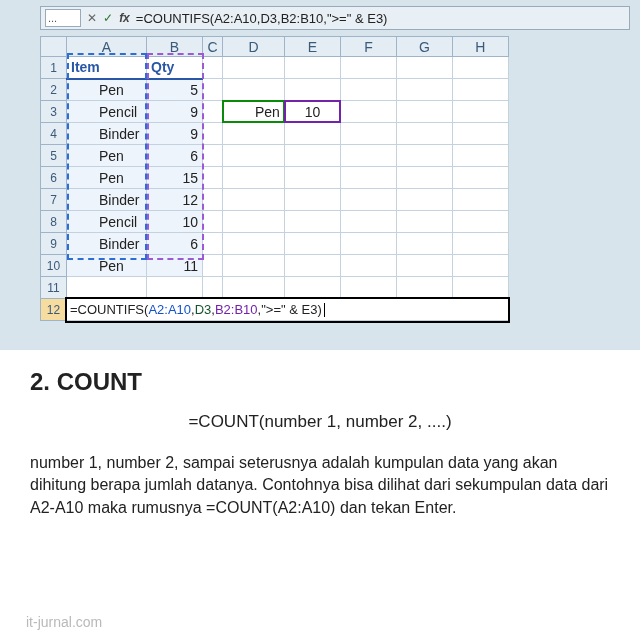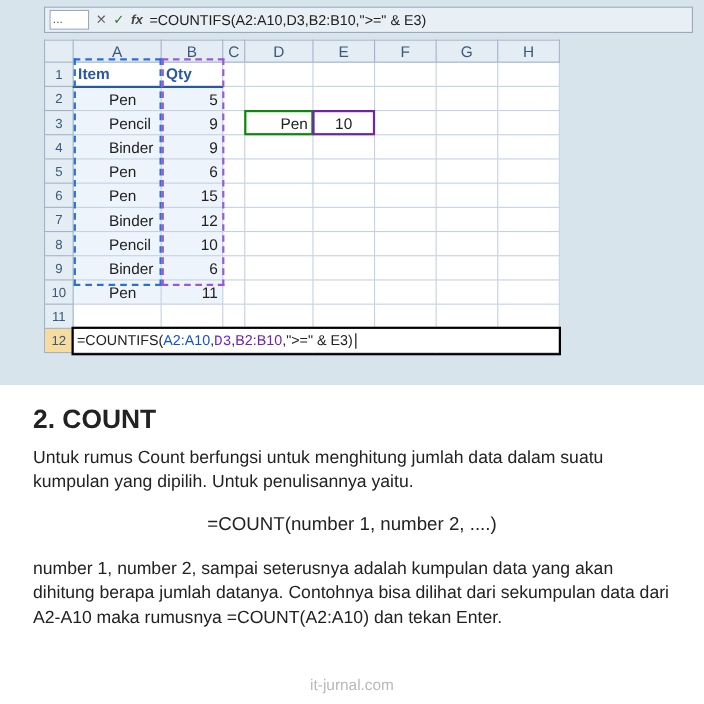--- a/index.html
+++ b/index.html
@@ -17,34 +17,34 @@
   .grid th { background: #e4ecf4; border: 1px solid #9fb4c9; font-weight: normal; color: #3a5a7a; padding: 0; height: 20px; }
   .grid th.colhead { width: 56px; }
   .grid th.colhead.wide { width: 80px; }
   .grid th.rowhead { width: 26px; font-size: 12px; }
   .grid td { border: 1px solid #c4d2e0; height: 22px; padding: 0 4px; font-size: 14px; text-align: right; color:#222; }
   .grid td.txt { text-align: left; padding-left: 32px; }
   .grid td.hdr { color: #2956a6; font-weight: bold; text-align: left; border-bottom: 2px solid #2956a6; }
   .grid td.sel-blue { background: #eef4fb; }
   .grid td.editing { background: #fff; outline: 2px solid #000; text-align: left; font-size: 13px; padding: 0 3px; white-space: nowrap; }
   .grid td.editing .c-blue { color: #1452cc; }
-  .grid td.editing .c-green { color: #6d28d9; font-family: Liberation Mono, monospace; }
+  .grid td.editing .c-green { color: #14532d; }
   .grid td.editing .c-purple { color: #7322aa; }
   .grid td.d3box { position: relative; }
   .grid td.d3box::after { content:""; position:absolute; inset:-1px; border:2px solid #0a8a0a; pointer-events:none; }
   .grid td.e3box { position: relative; text-align: center; }
   .grid td.e3box::after { content:""; position:absolute; inset:-1px; border:2px solid #7322aa; pointer-events:none; }
   .sel-marq { position: absolute; border: 2px dashed #2b6fd6; pointer-events: none; }
 
   .article { padding: 18px 30px 0 30px; color: #222; }
   .article h2 { font-size: 24px; font-weight: 800; margin-bottom: 10px; }
   .article p { font-size: 16px; line-height: 1.4; margin-bottom: 10px; }
   .article .formula-line { text-align: center; font-size: 17px; margin: 14px 0 18px 0; }
 
-  .footer { position: absolute; bottom: 10px; left: 0; right: 0; display: flex; justify-content: space-between; align-items: center; padding: 0 26px; flex-direction: column; }
+  .footer { position: absolute; bottom: 10px; left: 0; right: 0; display: flex; justify-content: space-between; padding: 0 26px; flex-direction: column; }
   .src { color: #b9b9b9; font-size: 14px; }
   .brand { display: flex; align-items: center; gap: 8px; font-weight: 700; font-size: 17px; color:#222; }
   .logo { width: 22px; height: 22px; }
   .logo svg { width:100%; height:100%; }
   .cursor-caret { display:inline-block; width:1px; height:14px; background:#000; vertical-align:middle; margin-left:2px; }
 </style>
 </head>
 <body>
 
 <div class="excel-area">
@@ -199,20 +199,19 @@
     </tr>
   </tbody>
     </table>
 
   <div class="sel-marq" style="left:67px; top:53px; width:80px; height:207px;"></div>
   <div class="sel-marq" style="left:147px; top:53px; width:57px; height:207px; border-color:#9b59d6;"></div>
 </div>
 
 <div class="article">
   <h2>2. COUNT</h2>
-  <p>Untuk rumus Count berfungsi untuk menghitung jumlah data dalam suatu kumpulan yang dipilih. Untuk penulisannya yaitu.</p>
   <p class="formula-line">=COUNT(number 1, number 2, ....)</p>
   <p>number 1, number 2, sampai seterusnya adalah kumpulan data yang akan dihitung berapa jumlah datanya. Contohnya bisa dilihat dari sekumpulan data dari A2-A10 maka rumusnya =COUNT(A2:A10) dan tekan Enter.</p>
 </div>
 
 <div class="footer">
   <span class="src">it-jurnal.com</span>
 </div>
 
 </body></html>

